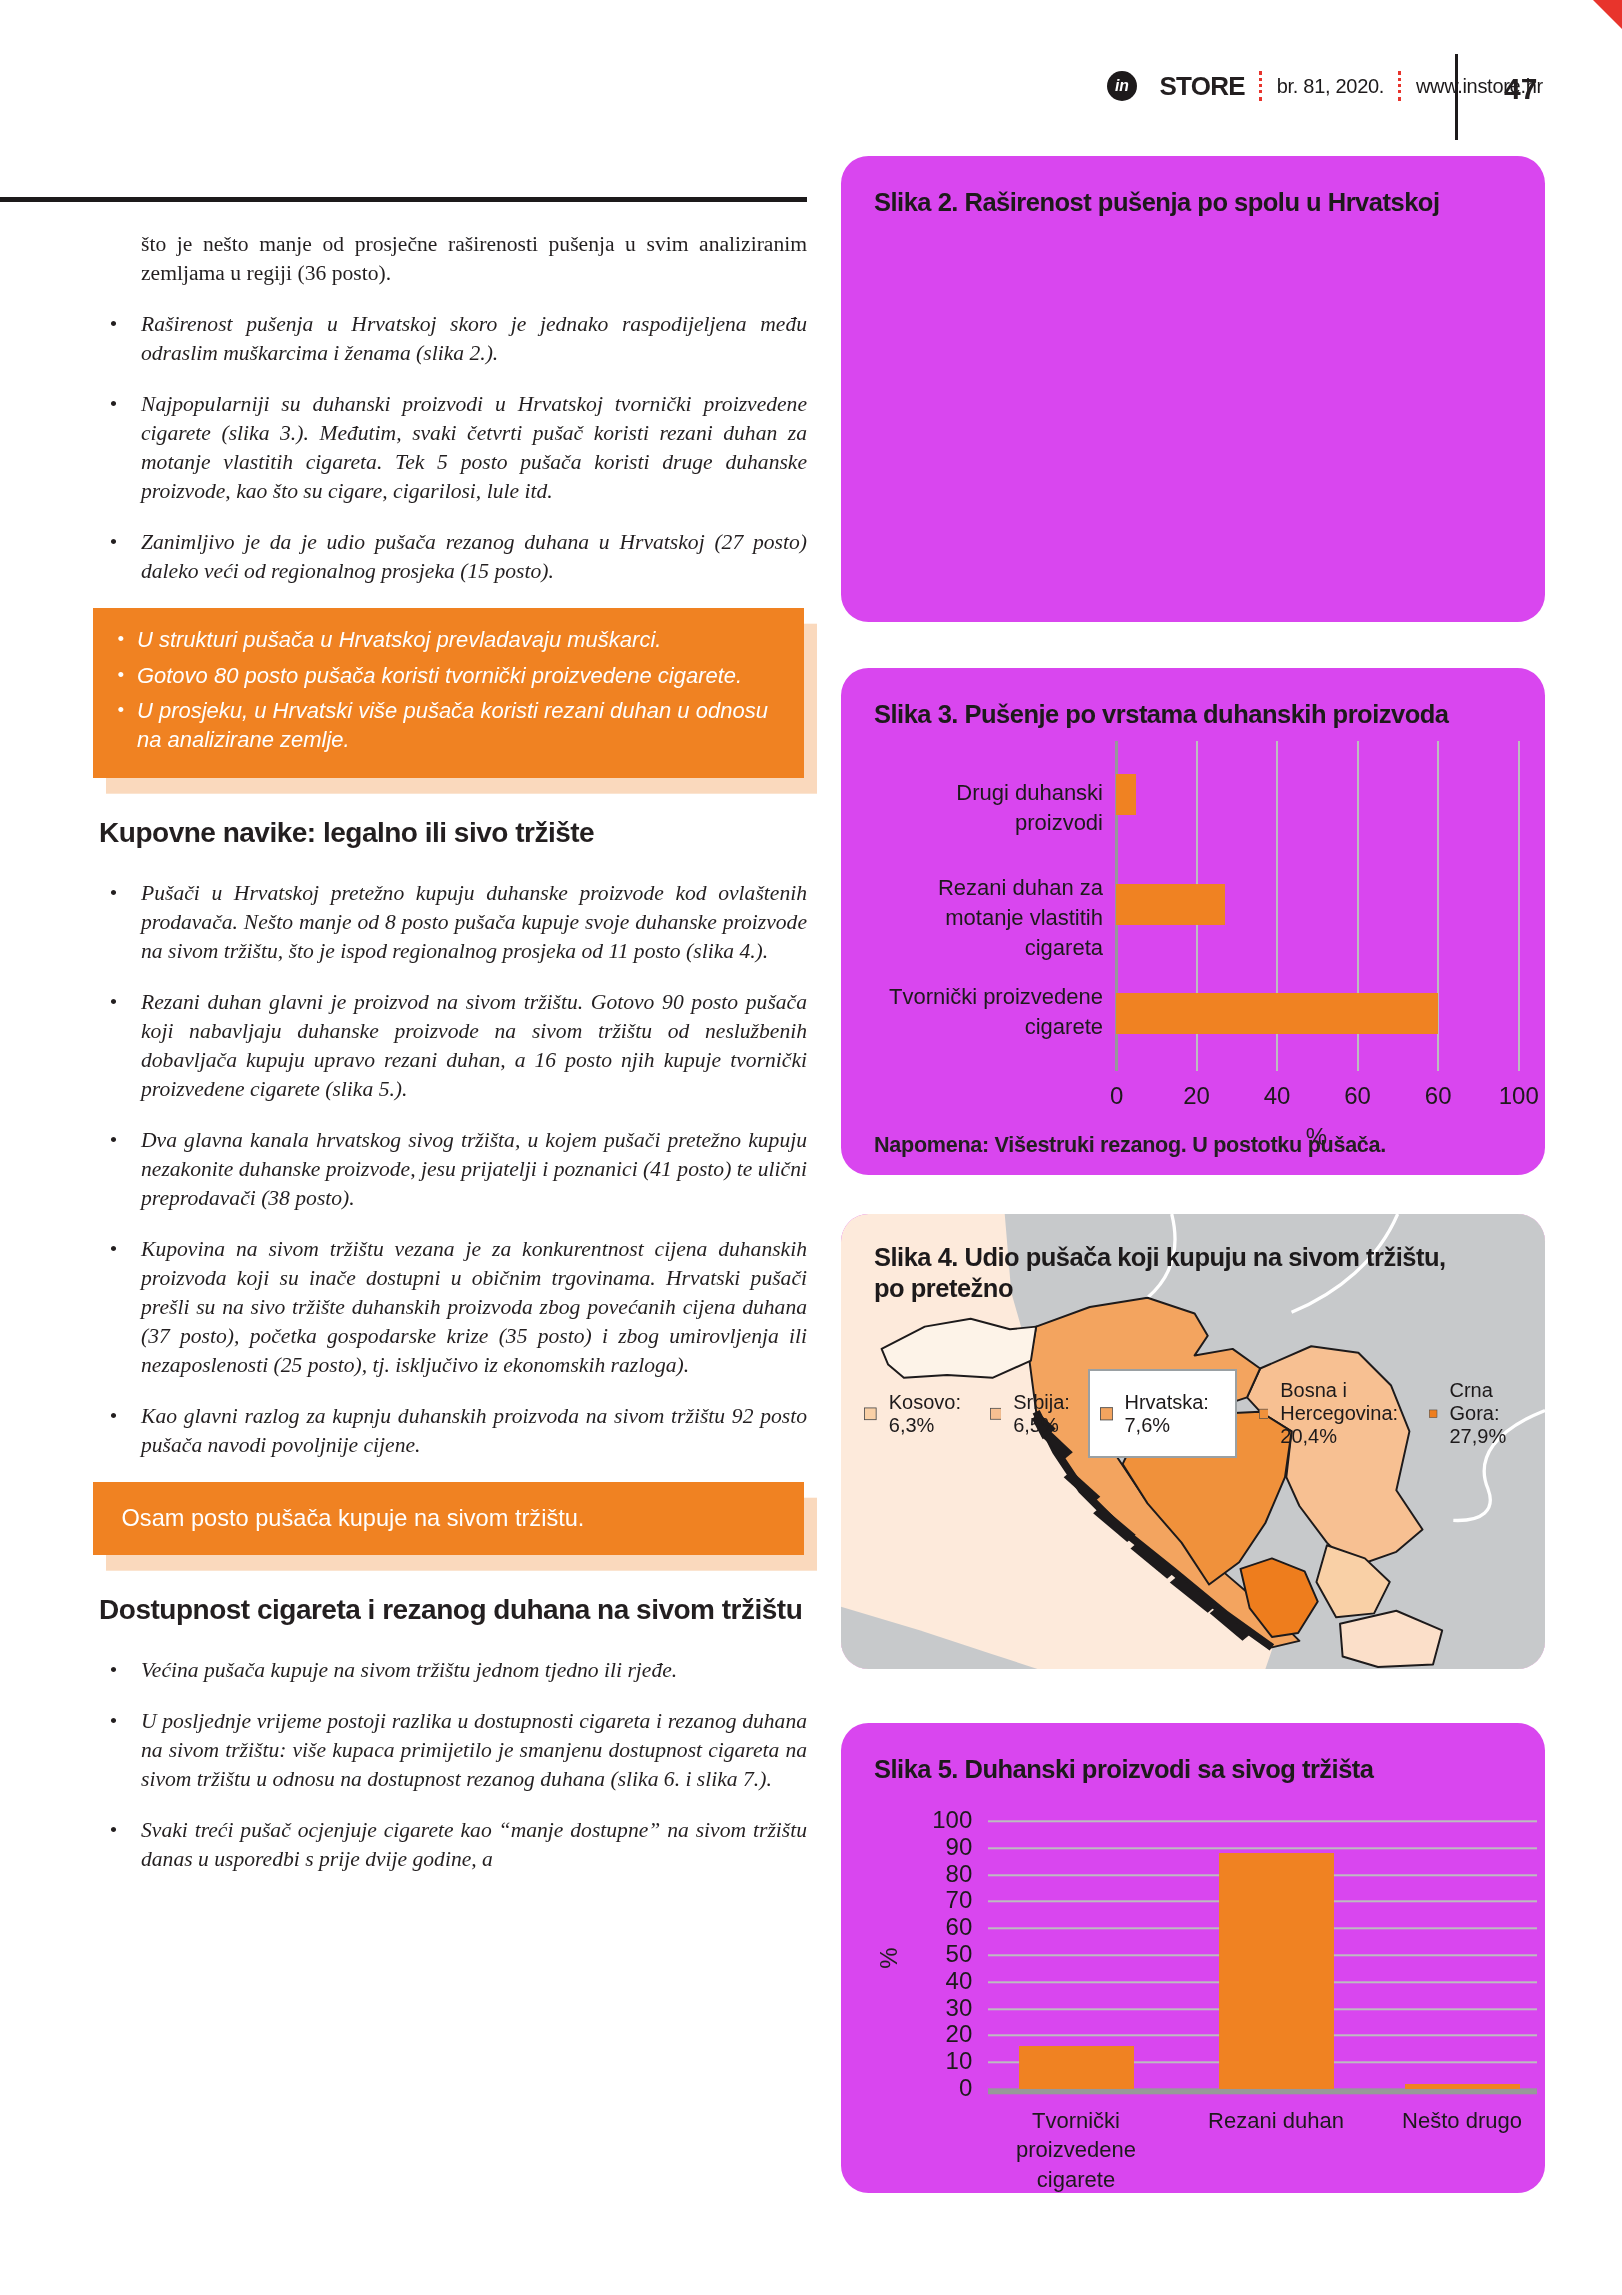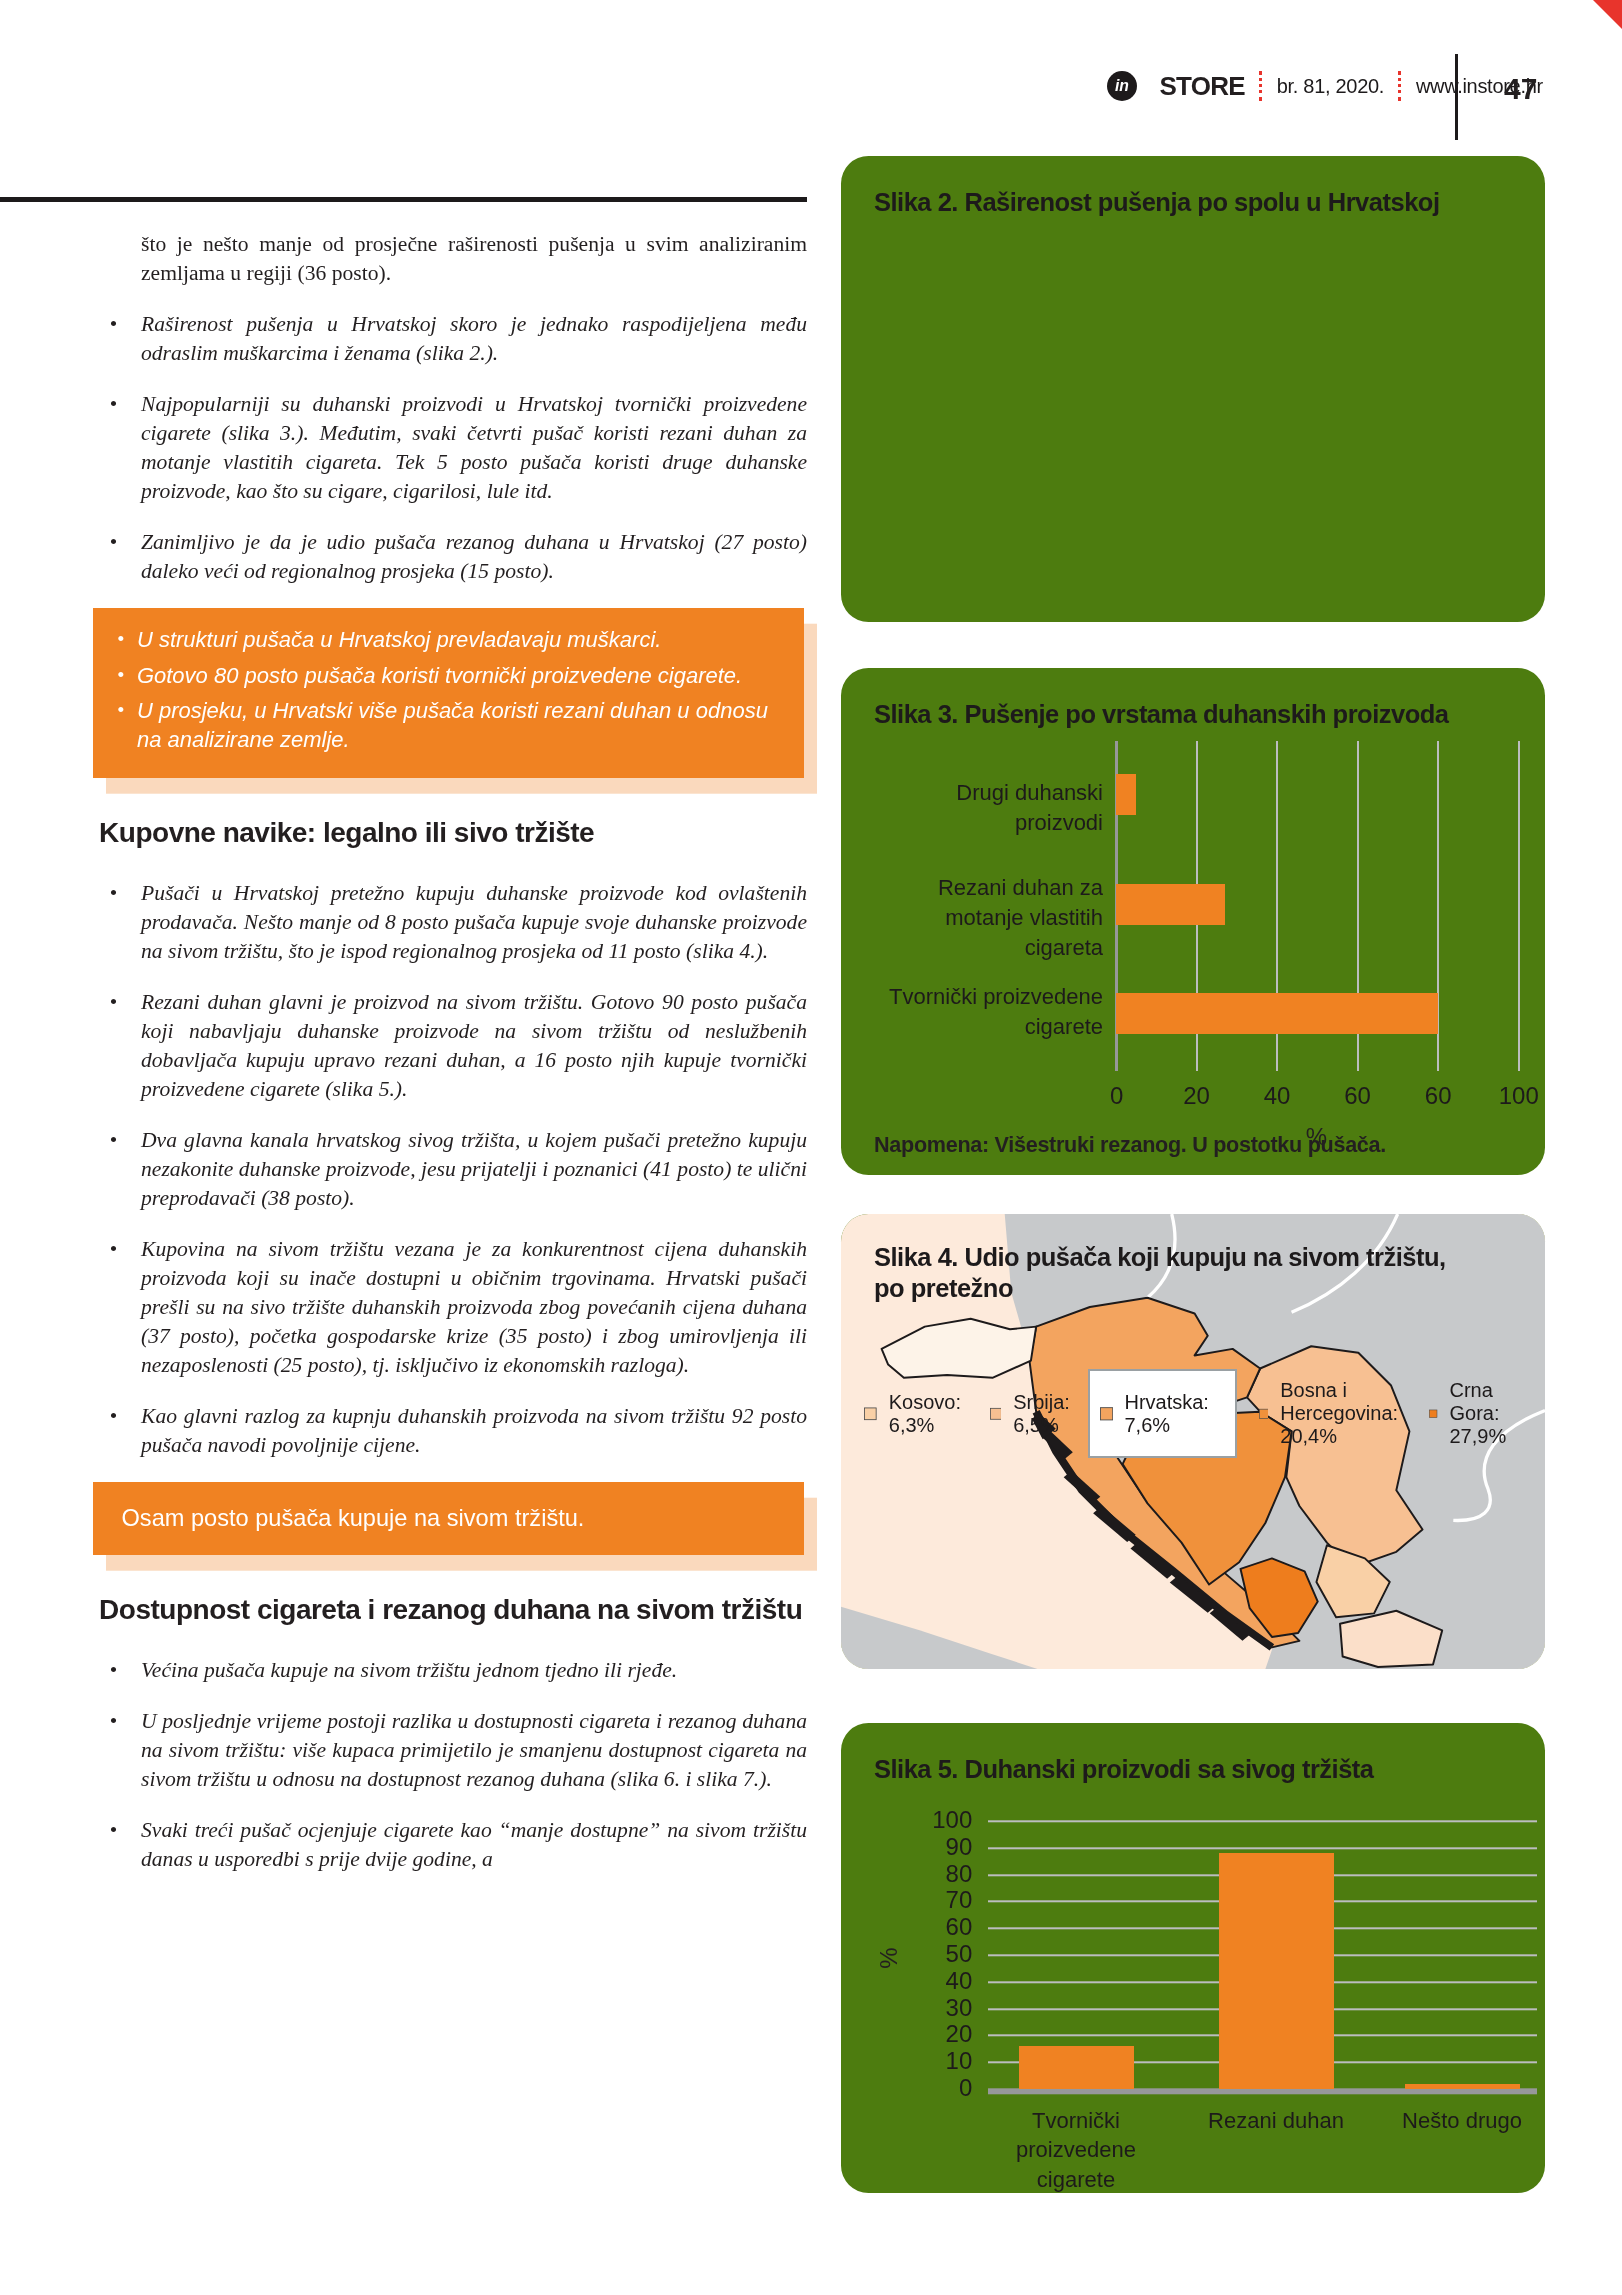--- a/index.html
+++ b/index.html
@@ -28,21 +28,21 @@
   .callout{background:#f08222;color:#fff;font-family:"Liberation Sans",sans-serif;
     font-size:22px;line-height:29px;box-sizing:border-box;width:711px;margin:19.6px 0 34px -10.5px;
     padding:17px 23.6px 17px 14.4px;box-shadow:13px 15.7px 0 #fad9bd;text-align:left;}
   .callout ul{margin:0;padding:0;list-style:none;}
   .callout li{position:relative;padding-left:30px;margin:0 0 6.5px 0;}
   .callout li::before{content:"\2022";position:absolute;left:10.5px;top:-0.7px;font-size:18.3px;}
   .callout.single{padding:22px 19.6px 22px 29px;font-size:23.6px;}
 
   
   .right-col{position:absolute;left:841px;top:156px;width:704px;font-family:"Liberation Sans",sans-serif;}
-  .card{background:#4d7c0f;border-radius:27.5px;position:relative;box-sizing:border-box;padding:31px 33px;}
+  .card{background:#d946ef;border-radius:27.5px;position:relative;box-sizing:border-box;padding:31px 33px;}
   .card h3{font:700 25.5px/31px "Liberation Sans",sans-serif;letter-spacing:-0.5px;margin:0;color:#1d1a1b;}
   .card1{height:466px;margin-bottom:46px;}
   .card2{height:507px;margin-bottom:39px;}
   .card3{height:455px;margin-bottom:54px;padding:0;overflow:hidden;}
   .card4{height:470px;}
 
   
   .pie-area{position:absolute;left:46px;right:26px;top:98px;bottom:19.6px;}
   .pie-svg{position:absolute;left:39px;top:6.5px;}
   .pct{position:absolute;font-size:25px;color:#1d1a1b;}

